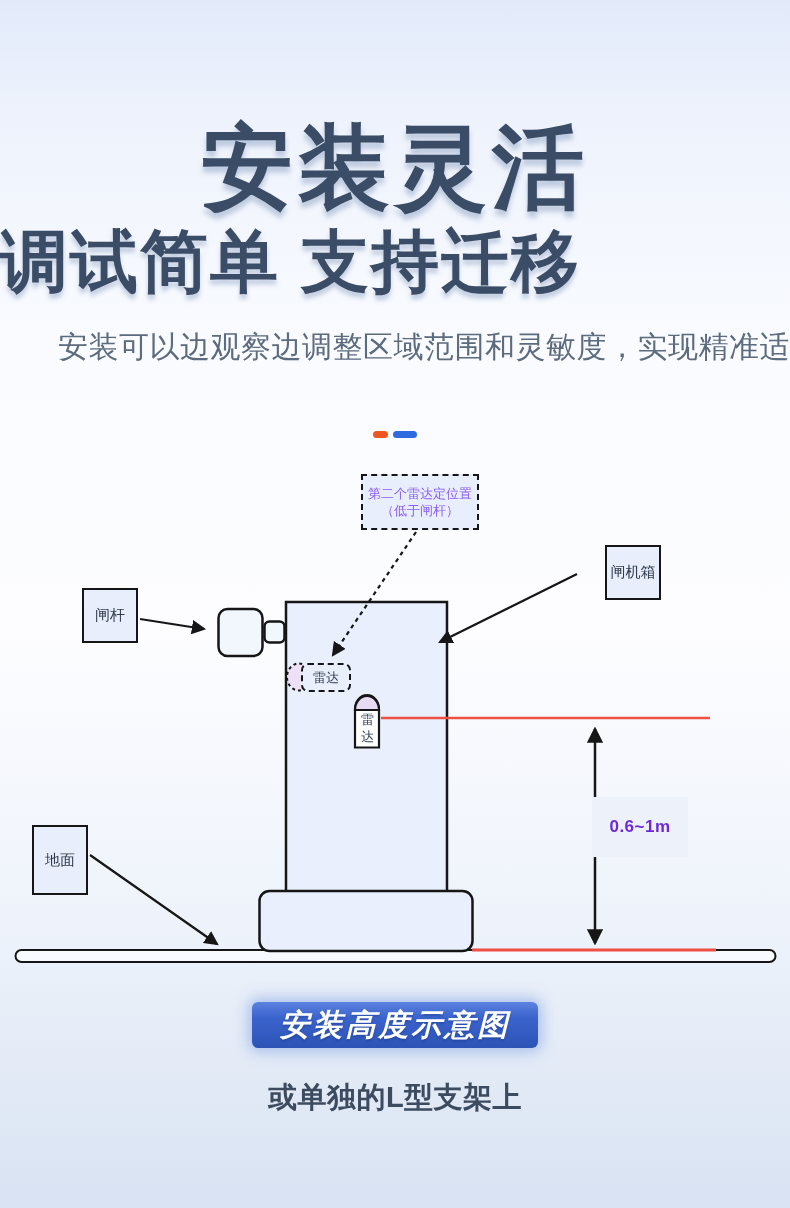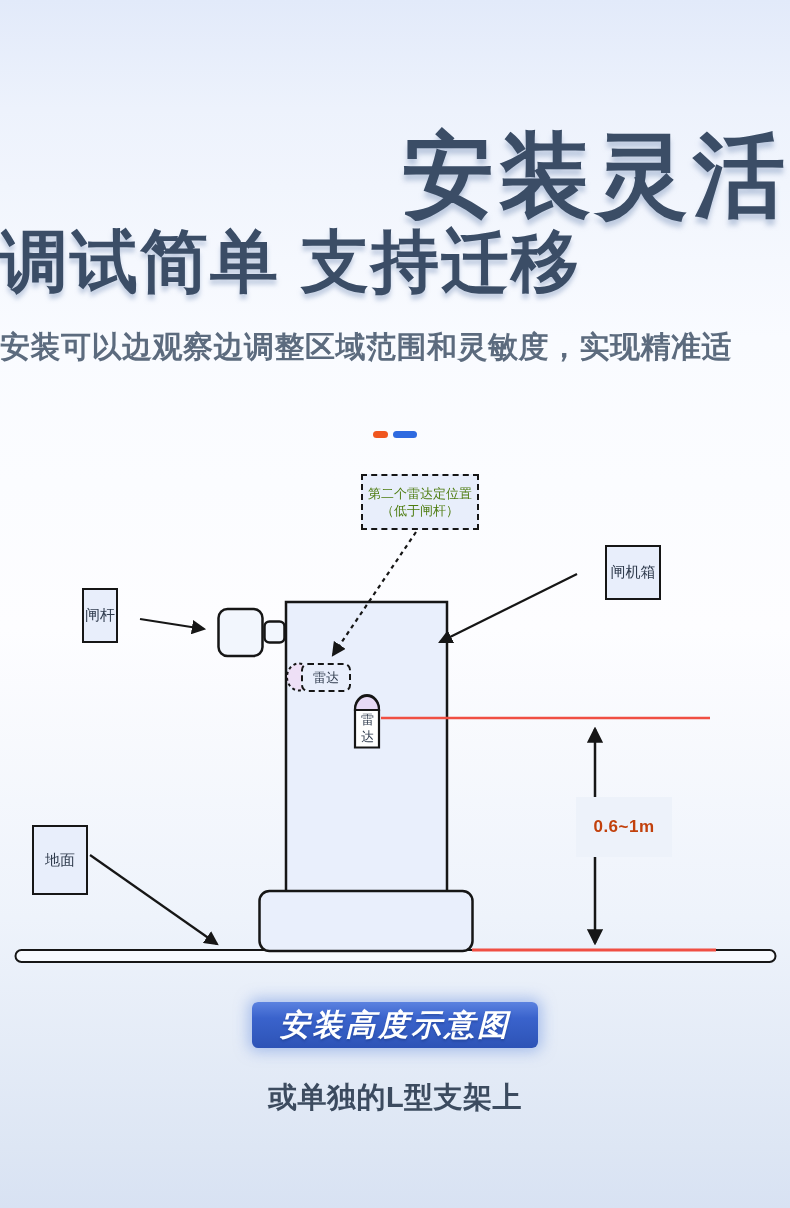--- a/index.html
+++ b/index.html
@@ -4,63 +4,63 @@
 <style>
   html,body{margin:0;padding:0;}
   body{width:790px;height:1208px;overflow:hidden;}
   .page{
     position:relative;width:790px;height:1208px;
     font-family:"Liberation Sans","DejaVu Sans",sans-serif;
     background:linear-gradient(180deg,#e2eafa 0%,#edf2fc 9%,#f9fbff 28%,#fdfdff 52%,#eef3fb 76%,#dde6f4 95%,#d8e2f3 100%);
   }
   
   .title1{
-    position:absolute;top:120px;left:0;width:100%;text-align:right;
+    position:absolute;top:112px;left:0;width:100%;text-align:center;
     font-size:92px;font-weight:900;color:#3b4d66;letter-spacing:5px;line-height:110px;
     text-shadow:0 6px 5px rgba(146,166,199,.55);
   }
   .title2{
     position:absolute;top:220px;left:0;width:100%;text-align:left;
     font-size:68px;font-weight:900;color:#3b4d66;letter-spacing:2px;line-height:82px;
     text-shadow:0 5px 4px rgba(146,166,199,.5);
   }
   .intro{
-    position:absolute;top:324px;left:0;width:100%;text-align:left;
-    font-size:30px;font-weight:700;color:#5c6b7e;line-height:46px;letter-spacing:.5px;
+    position:absolute;top:324px;left:0;width:100%;text-align:right;
+    font-size:30px;font-weight:400;color:#5c6b7e;line-height:46px;letter-spacing:.5px;
   }
   .divider{position:absolute;top:430px;left:0;width:100%;text-align:center;line-height:7px;}
   .divider .pill{display:inline-block;height:7px;border-radius:3.5px;vertical-align:middle;}
   .divider .pill.orange{width:15px;background:#f0561f;margin-right:5px;}
   .divider .pill.blue{width:24px;background:#2e6ae0;}
   
   .diagram-svg{position:absolute;left:0;top:0;width:790px;height:1208px;z-index:1;}
   .dlabel{
     position:absolute;z-index:2;background:#e8eefb;border:2px solid #161616;
     display:flex;align-items:center;justify-content:center;
     font-size:15px;color:#2f3b4d;box-sizing:border-box;text-align:center;
   }
   .dashed-note{
     position:absolute;z-index:2;left:361px;top:474px;width:118px;height:56px;
     background:#e8eefb;border:2px dashed #161616;box-sizing:border-box;
     display:flex;flex-direction:column;align-items:center;justify-content:center;
-    font-size:13px;line-height:17px;color:#4d7c0f;text-align:center;
+    font-size:13px;line-height:17px;color:#8b5cf6;text-align:center;
   }
   .radar-tag{
     position:absolute;z-index:2;left:301px;top:663px;width:50px;height:29px;
     background:#e9effc;border:2px dashed #161616;border-radius:7px;box-sizing:border-box;
     display:flex;align-items:center;justify-content:center;font-size:13px;color:#2f3b4d;
   }
   .radar-vert{
     position:absolute;z-index:2;left:356px;top:711px;width:23px;height:37px;
     font-size:13px;line-height:17px;color:#2f3b4d;text-align:center;word-break:break-all;
   }
   .height-box{
-    position:absolute;z-index:2;left:576px;top:797px;width:96px;height:60px;
+    position:absolute;z-index:2;left:592px;top:797px;width:96px;height:60px;
     background:#edf2fa;display:flex;align-items:center;justify-content:center;
-    font-size:17px;font-weight:600;color:#c2410c;letter-spacing:.5px;
+    font-size:17px;font-weight:600;color:#6d28d9;letter-spacing:.5px;
   }
   
   .caption-pill{
     position:absolute;left:252px;top:1002px;width:286px;height:46px;z-index:2;
     background:linear-gradient(180deg,#5b82e0 0%,#3a63cc 35%,#2d53b6 100%);
     border-radius:6px;box-shadow:0 0 14px 4px rgba(120,155,225,.55);
     display:flex;align-items:center;justify-content:center;
     font-size:30px;font-weight:800;color:#ffffff;letter-spacing:3px;
     text-shadow:0 2px 2px rgba(20,50,120,.35);
     font-style:italic;
@@ -116,21 +116,21 @@
     <line x1="577" y1="574" x2="440" y2="642" stroke="#161616" stroke-width="2.2" marker-end="url(#ah)"></line>
     <line x1="90" y1="855" x2="217" y2="944" stroke="#161616" stroke-width="2.2" marker-end="url(#ah)"></line>
     <line x1="416" y1="532" x2="333" y2="655" stroke="#161616" stroke-width="2.2" stroke-dasharray="4 4" marker-end="url(#ah)"></line>
   </svg>
 
   <div class="dashed-note">
     <div>第二个雷达定位置</div>
     <div>（低于闸杆）</div>
   </div>
 
-  <div class="dlabel" style="left:82px;top:588px;width:36px;height:55px;">闸杆</div>
+  <div class="dlabel" style="left:82px;top:588px;width:56px;height:55px;">闸杆</div>
 
   <div class="dlabel" style="left:605px;top:545px;width:56px;height:55px;">闸机箱</div>
 
   <div class="radar-tag">雷达</div>
 
   <div class="radar-vert">雷达</div>
 
   <div class="height-box">0.6~1m</div>
 
   <div class="dlabel" style="left:32px;top:825px;width:56px;height:70px;text-align:center;">地面</div>

